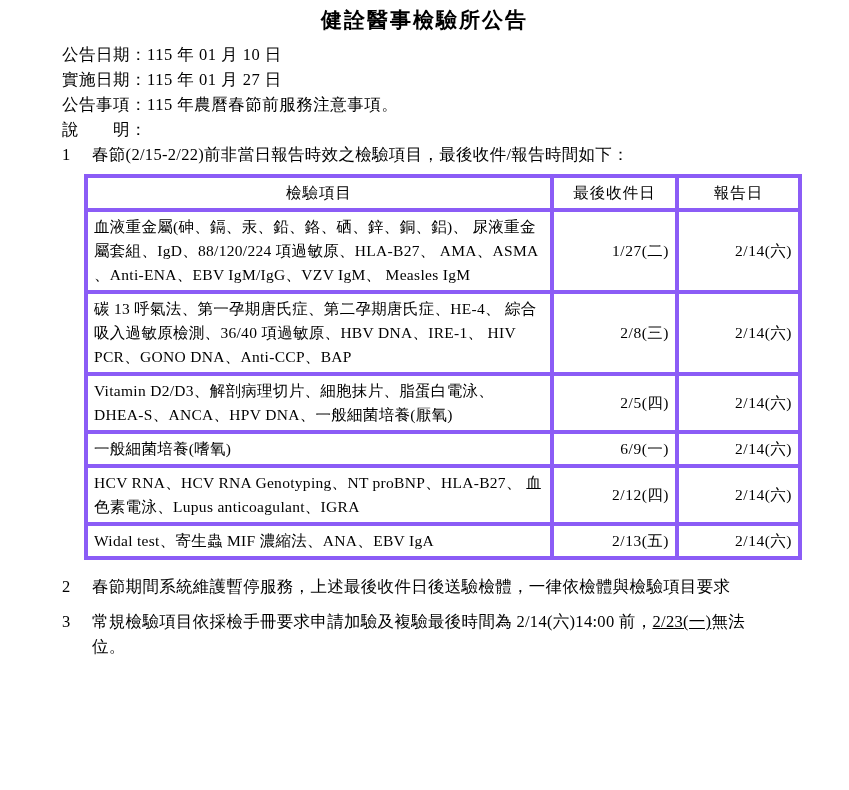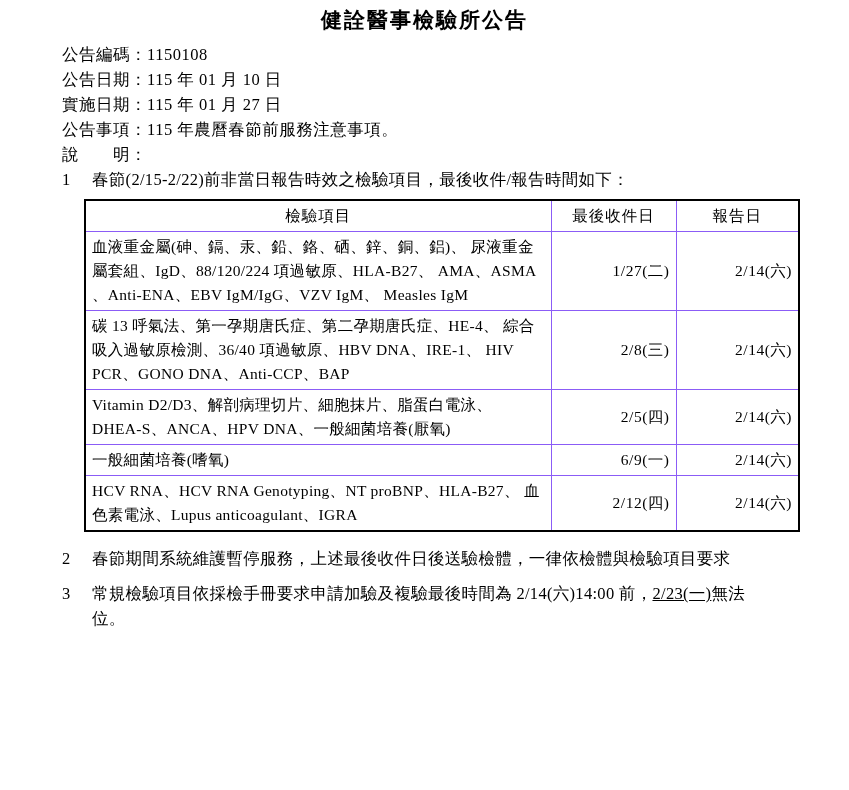--- a/index.html
+++ b/index.html
@@ -68,21 +68,21 @@
   }
 
   table.lab-table {
     border-collapse: collapse;
     margin: 7px 0 0 84px;
     width: 716px;
     table-layout: fixed;
     border: 2px solid #000;
   }
   table.lab-table td, table.lab-table th {
-    border: 1px solid #8b5cf6;
+    border: 4px solid #8b5cf6;
     padding: 3px 6px;
     font-size: 15.5px;
     line-height: 24px;
     vertical-align: middle;
     font-weight: normal;
     font-family: "Liberation Serif", "DejaVu Serif", serif;
   }
   table.lab-table th {
     text-align: center;
     letter-spacing: 1px;
@@ -103,21 +103,20 @@
   .spacer-xs { height: 10px; }
 </style>
 </head>
 <body>
 
 <div class="page">
 
   <div class="doc-title">健詮醫事檢驗所公告</div>
 
   <ul class="meta-list">
-    <li>公告編碼：1150108</li>
     <li>公告日期：115 年 01 月 10 日</li>
     <li>實施日期：115 年 01 月 27 日</li>
     <li>公告事項：115 年農曆春節前服務注意事項。</li>
     <li>說　　明：</li>
   </ul>
 
   <div class="notes">
 
     <div class="note-row">
       <div class="note-num">1</div>
@@ -175,20 +174,27 @@
           <td class="ctr">2/14(六)</td>
         </tr>
         <tr>
           <td class="item">
             <span class="ind">HCV RNA、HCV RNA Genotyping、NT proBNP、HLA-B27、</span>
             <span class="ind">血色素電泳、Lupus anticoagulant、IGRA</span>
           </td>
           <td class="ctr">2/12(四)</td>
           <td class="ctr">2/14(六)</td>
         </tr>
+        <tr>
+          <td class="item">
+            <span class="ind">Widal test、寄生蟲 MIF 濃縮法、ANA、EBV IgA</span>
+          </td>
+          <td class="ctr">2/13(五)</td>
+          <td class="ctr">2/14(六)</td>
+        </tr>
       </tbody>
     </table>
 
     <div class="spacer-sm"></div>
 
     <div class="note-row">
       <div class="note-num">2</div>
       <div class="note-body">
         <span class="ind">春節期間系統維護暫停服務，上述最後收件日後送驗檢體，一律依檢體與檢驗項目要求</span>
       </div>

